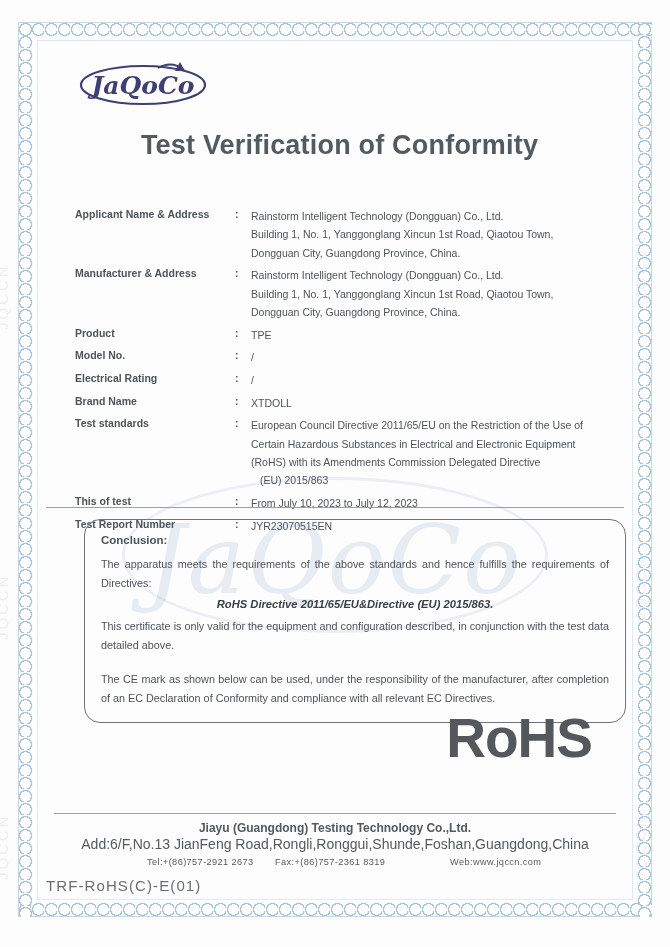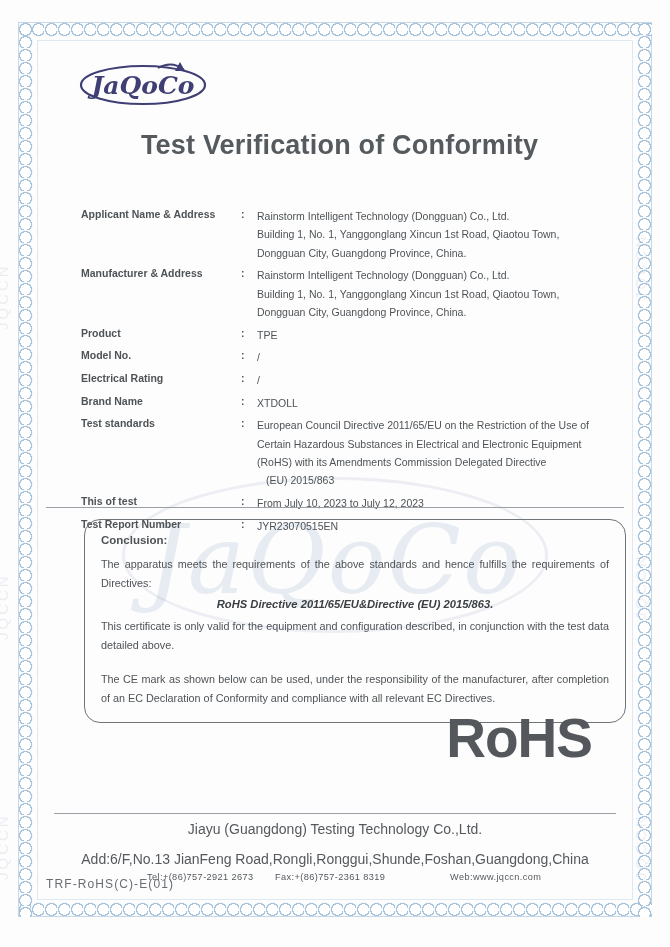--- a/index.html
+++ b/index.html
@@ -125,21 +125,21 @@
     font-size: 27px;
     font-weight: bold;
     color: #555a5e;
     letter-spacing: 0.2px;
     padding-left: 9px;
   }
 
   
   .fields {
     position: absolute;
-    left: 81px;
+    left: 75px;
     top: 207px;
     width: 516px;
     font-size: 10.5px;
     color: #4e5357;
   }
   .frow {
     display: flex;
     align-items: flex-start;
     margin-bottom: 4.2px;
   }
@@ -226,23 +226,23 @@
   }
   .footer {
     position: absolute;
     left: 0;
     right: 0;
     top: 821px;
     text-align: center;
     color: #55595d;
   }
   .f-company {
-    font-size: 14px;
-    font-weight: normal;
-    margin-bottom: 14px;
+    font-size: 12px;
+    font-weight: bold;
+    margin-bottom: 1px;
   }
   .f-addr {
     font-size: 14px;
     margin-bottom: 5px;
   }
   .f-contact {
     display: flex;
     justify-content: center;
     font-size: 9.2px;
     letter-spacing: 0.4px;
@@ -250,21 +250,21 @@
   }
   .f-contact span { display: inline-block; }
   .f-tel  { width: 200px; text-align: left; padding-left: 72px; box-sizing: border-box; }
   .f-fax  { width: 175px; text-align: left; box-sizing: border-box; }
   .f-web  { width: 160px; text-align: left; box-sizing: border-box; }
 
   .trf {
     position: absolute;
     left: 46px;
     top: 877px;
-    font-size: 12px;
+    font-size: 15px;
     color: #6a6e72;
     letter-spacing: 1.1px;
   }
 </style>
 </head>
 <body>
 
 <div id="page">
 
   <div class="border-frame"></div>

